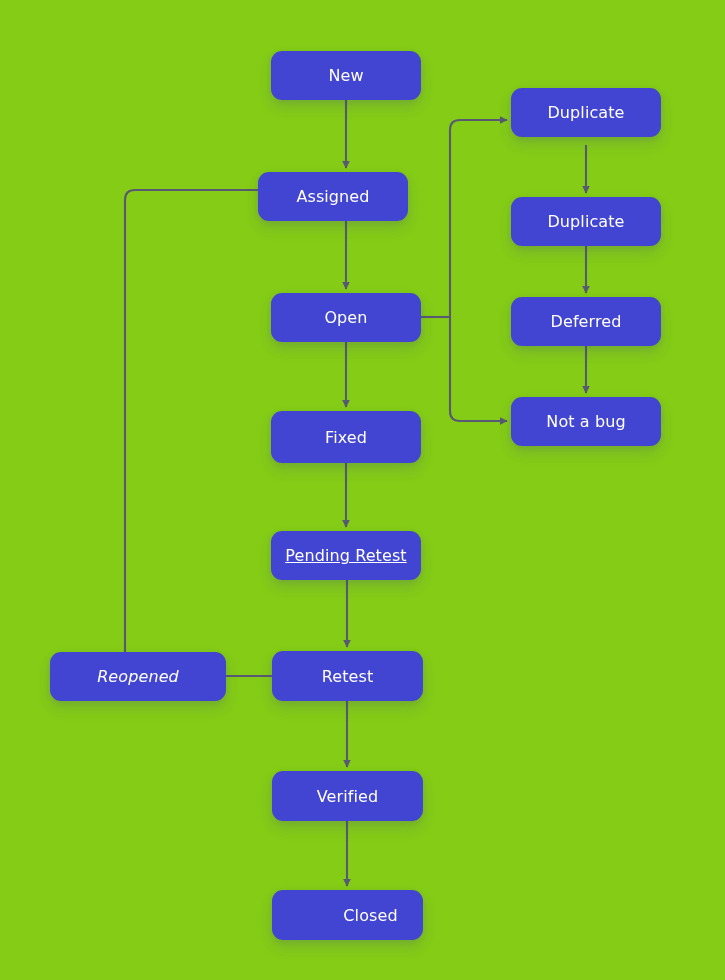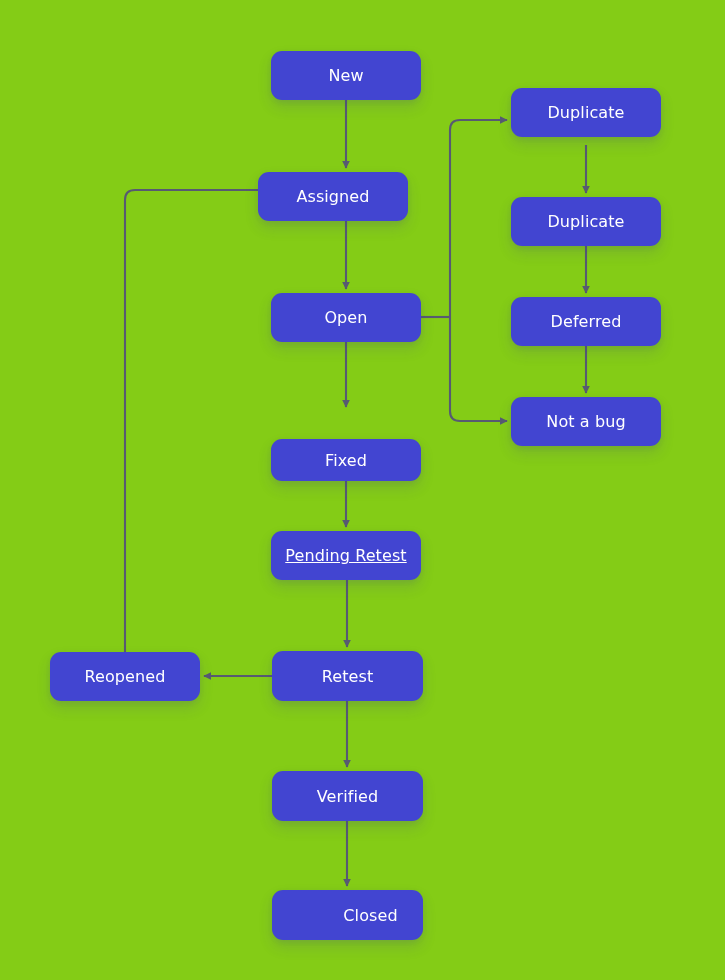--- a/index.html
+++ b/index.html
@@ -79,31 +79,31 @@
 
     <path d="M421,317 L450,317" fill="none" stroke="#575a72" stroke-width="2.1"></path>
   </svg>
 
   <div class="node" style="left:271px; top:51px; width:150px; height:49px;">New</div>
 
   <div class="node" style="left:258px; top:172px; width:150px; height:49px;">Assigned</div>
 
   <div class="node" style="left:271px; top:293px; width:150px; height:49px;">Open</div>
 
-  <div class="node" style="left:271px; top:411px; width:150px; height:42px;margin-top:28px;">Fixed</div>
+  <div class="node" style="left:271px; top:411px; width:150px; height:52px;">Fixed</div>
 
   <div class="node" style="left:271px; top:531px; width:150px; height:49px;text-decoration:underline;">Pending Retest</div>
 
   <div class="node" style="left:272px; top:651px; width:151px; height:50px;">Retest</div>
 
   <div class="node" style="left:272px; top:771px; width:151px; height:50px;">Verified</div>
 
   <div class="node" style="left:272px; top:890px; width:151px; height:50px;padding-left:46px;">Closed</div>
 
-  <div class="node" style="left:50px; top:652px; width:150px; height:49px;">Reopened</div>
+  <div class="node" style="left:50px; top:652px; width:176px; height:49px;font-style:italic;">Reopened</div>
 
   <div class="node" style="left:511px; top:88px; width:150px; height:49px;">Duplicate</div>
 
   <div class="node" style="left:511px; top:197px; width:150px; height:49px;">Duplicate</div>
 
   <div class="node" style="left:511px; top:397px; width:150px; height:49px;">Not a bug</div>
 
   <div class="node" style="left:511px; top:297px; width:150px; height:49px;">Deferred</div>
 
 </div>

